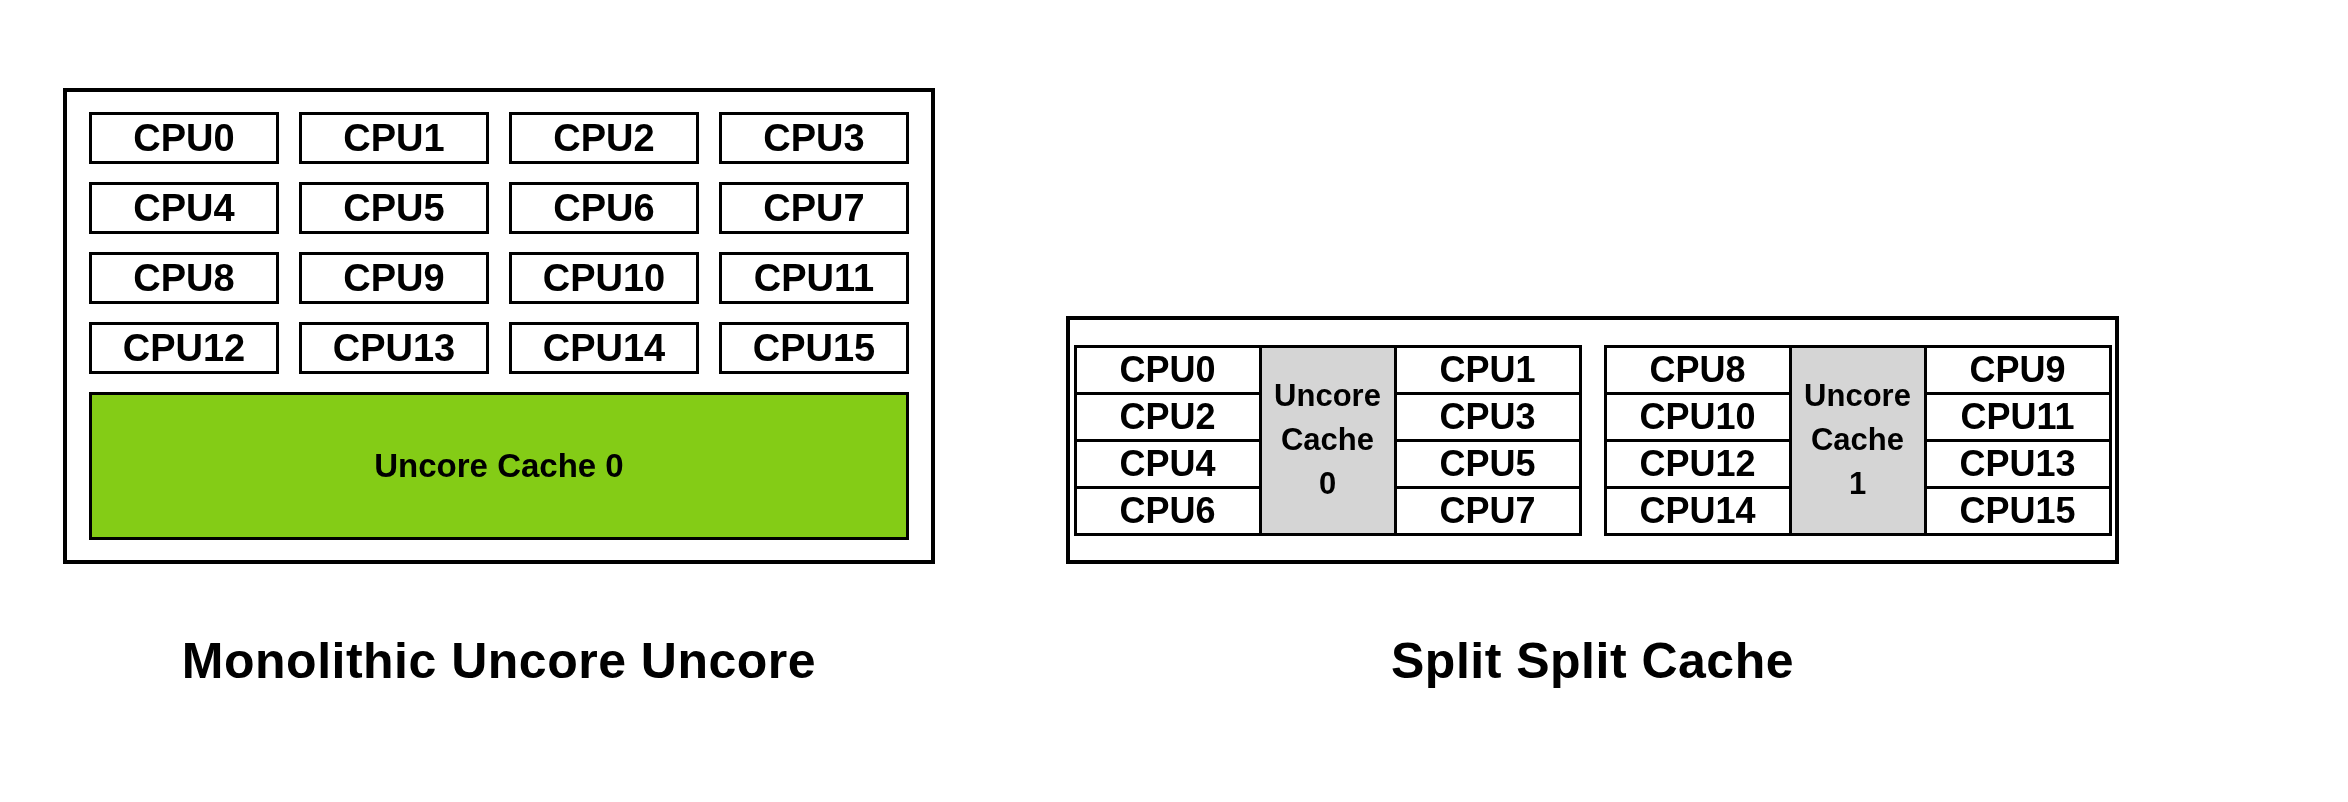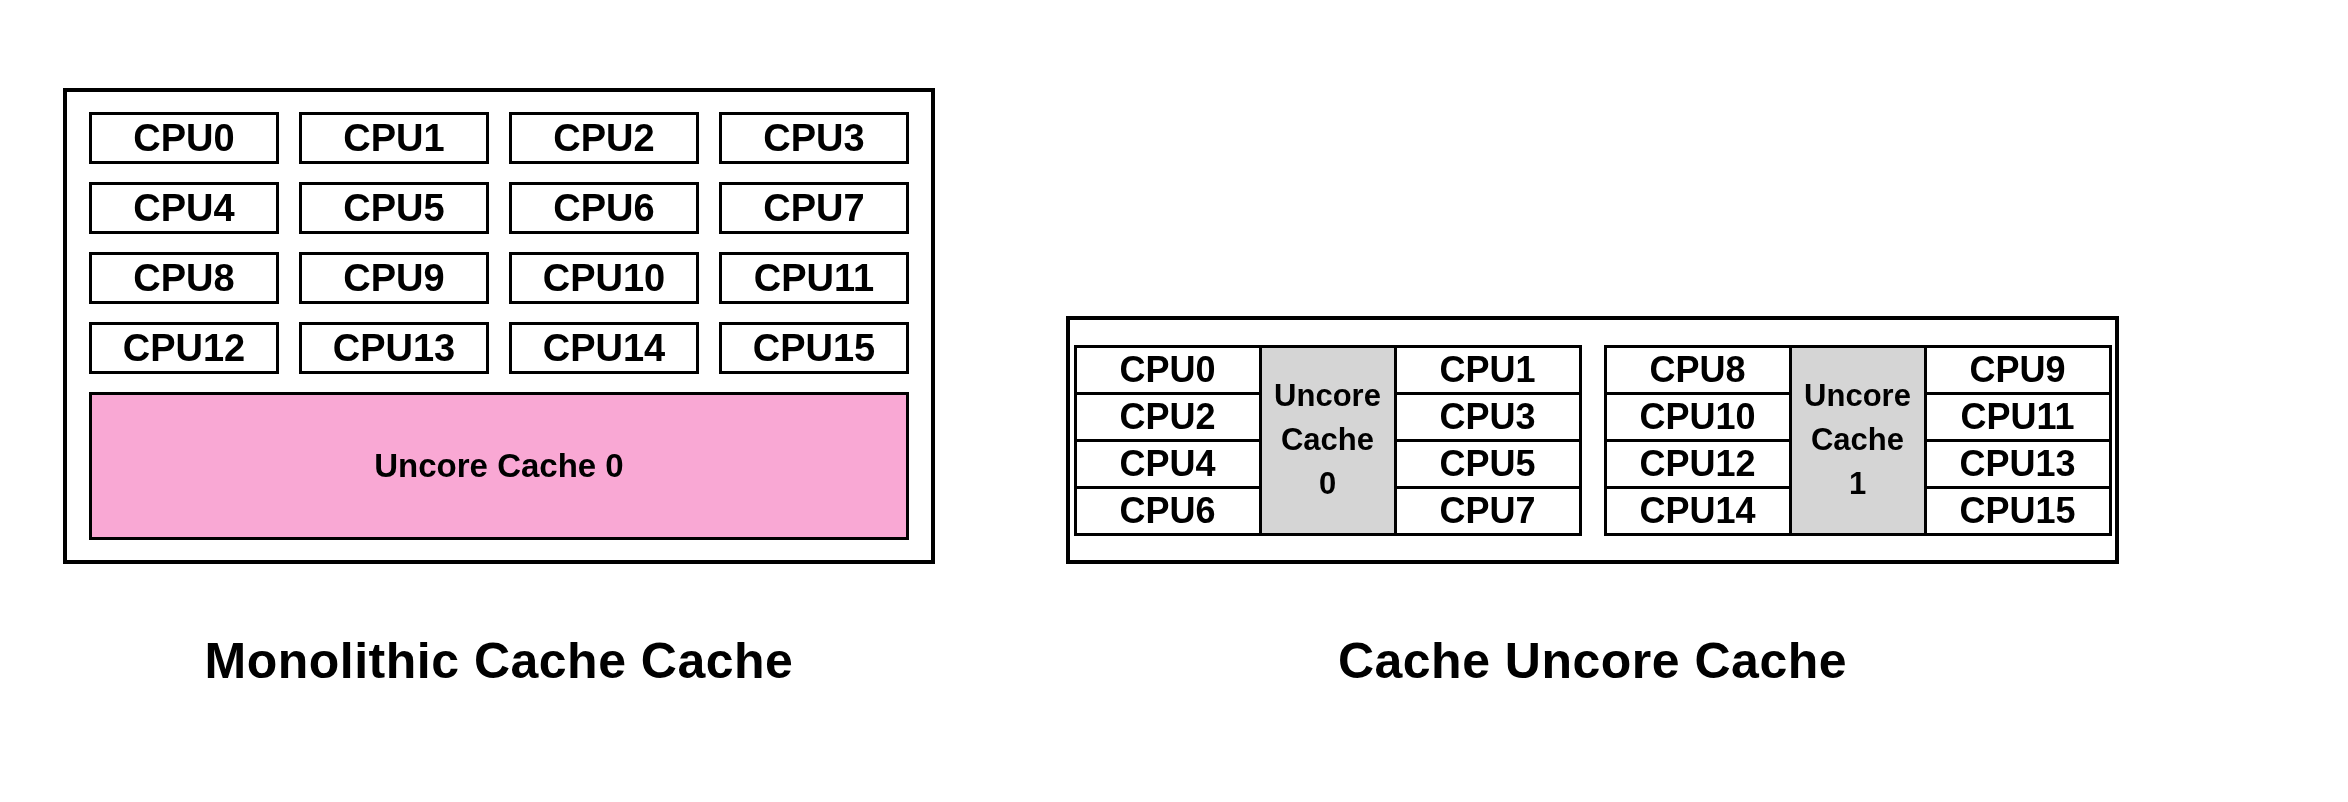--- a/index.html
+++ b/index.html
@@ -47,21 +47,21 @@
     font-weight: bold;
     font-size: 38px;
     line-height: 1;
   }
   .uncore-wide {
     position: absolute;
     left: 22px;
     top: 300px;
     width: 820px;
     height: 148px;
-    background: #f9a8d4;
+    background: #84cc16;
     border: 3px solid #000;
     box-sizing: border-box;
     display: flex;
     align-items: center;
     justify-content: center;
     font-weight: bold;
     font-size: 33px;
   }
 
   
@@ -154,21 +154,21 @@
     <div class="cpu-box">CPU10</div>
     <div class="cpu-box">CPU11</div>
     <div class="cpu-box">CPU12</div>
     <div class="cpu-box">CPU13</div>
     <div class="cpu-box">CPU14</div>
     <div class="cpu-box">CPU15</div>
   </div>
   <div class="uncore-wide">Uncore Cache 0</div>
 </div>
 
-<div class="caption mono-caption">Monolithic Cache Cache</div>
+<div class="caption mono-caption">Monolithic Uncore Uncore</div>
 
 <div class="split-box">
 
   <div class="split-group">
     <div class="cpu-col">
       <div class="cpu-cell">CPU0</div>
       <div class="cpu-cell">CPU2</div>
       <div class="cpu-cell">CPU4</div>
       <div class="cpu-cell">CPU6</div>
     </div>
@@ -200,13 +200,13 @@
     <div class="cpu-col right-col">
       <div class="cpu-cell">CPU9</div>
       <div class="cpu-cell">CPU11</div>
       <div class="cpu-cell">CPU13</div>
       <div class="cpu-cell">CPU15</div>
     </div>
   </div>
 
 </div>
 
-<div class="caption split-caption">Cache Uncore Cache</div>
+<div class="caption split-caption">Split Split Cache</div>
 
 </body></html>

